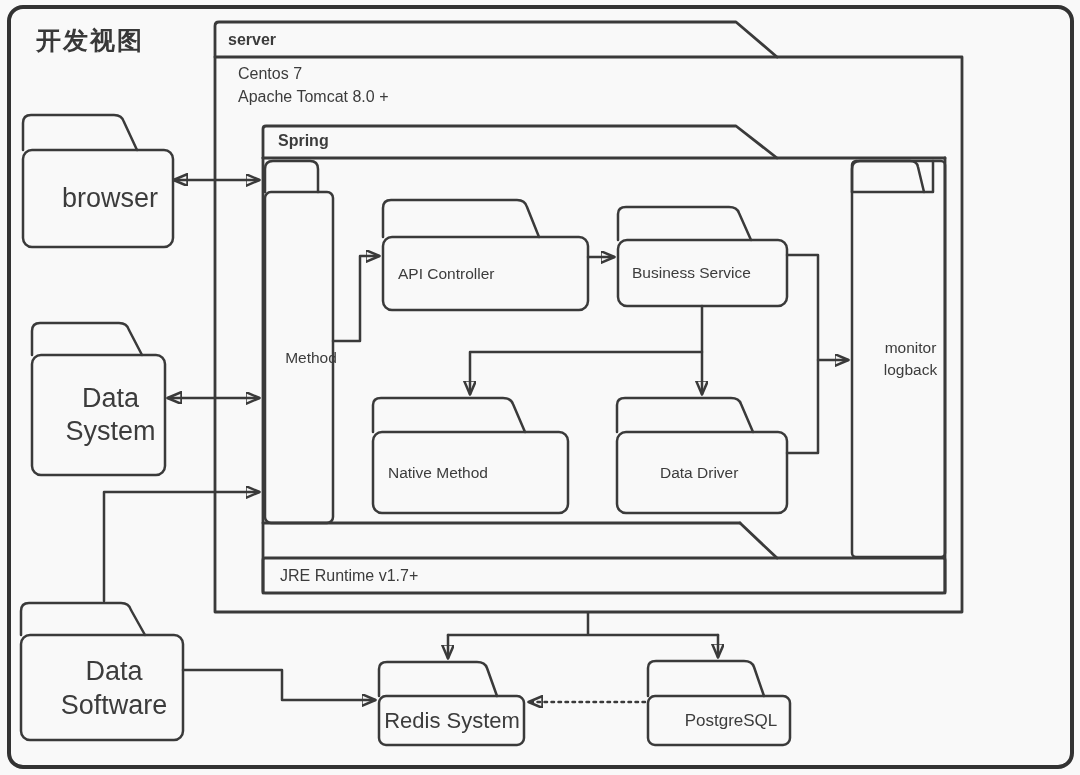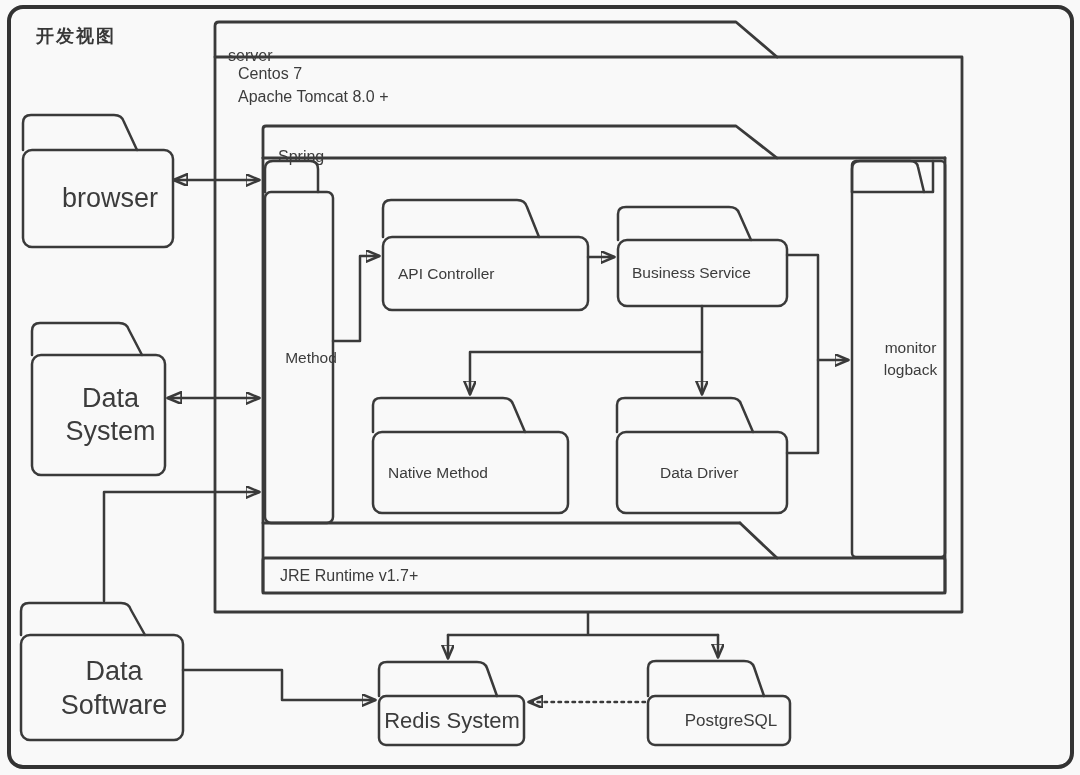--- a/index.html
+++ b/index.html
@@ -17,25 +17,25 @@
     stroke-linejoin:round;stroke-linecap:round;
   }
   .diagram-svg .frame{stroke-width:4;stroke:#333;}
   .diagram-svg .pkg{stroke-width:2.8;}
   .diagram-svg .arrow{stroke-width:2.5;}
   .diagram-svg .dashed{stroke-dasharray:2.5 4.5;}
   .lbl{position:absolute;white-space:pre;}
   .lbl.box{display:flex;align-items:center;}
   .lbl.centered{justify-content:center;text-align:center;padding-left:12px;}
   .lbl.col{flex-direction:column;justify-content:center;}
-  .bold{font-weight:400;margin-top:16px;}
+  .bold{font-weight:700;}
   .f16{font-size:16px;}
   .f155{font-size:15.5px;}
   .big{font-size:27px;}
-  .title-text{font-size:18px;font-weight:700;letter-spacing:2px;color:#383838;text-align:right;}
+  .title-text{font-size:25px;font-weight:700;letter-spacing:2px;color:#383838;text-align:right;}
 </style>
 </head>
 <body>
 
 <div class="canvas">
 
   <svg class="diagram-svg" width="1080" height="775" viewBox="0 0 1080 775">
     <defs>
       <marker id="ah" markerUnits="userSpaceOnUse" markerWidth="16" markerHeight="13" refX="13.5" refY="6" orient="auto-start-reverse">
         <path d="M0,0 L14,6 L0,12 Z" fill="#2d2d2d" stroke="none"></path>

